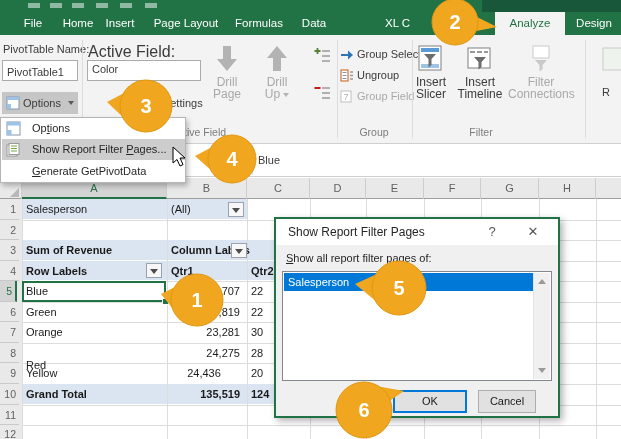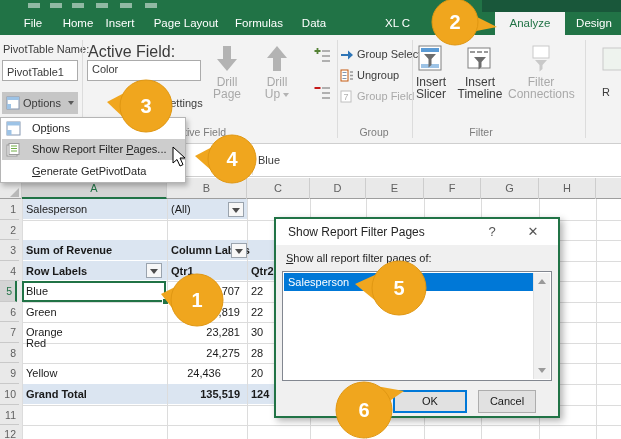--- a/index.html
+++ b/index.html
@@ -269,21 +269,21 @@
 
     <span class="cellt" style="left:26px;top:103px">Blue</span>
     <span class="cellt" style="left:168px;top:103px;width:72px;text-align:right">38,707</span>
     <span class="cellt" style="left:251px;top:103px">22</span>
     <span class="cellt" style="left:26px;top:124px;height:20px;line-height:20px">Green</span>
     <span class="cellt" style="left:168px;top:124px;width:72px;text-align:right;height:20px;line-height:20px">24,819</span>
     <span class="cellt" style="left:251px;top:124px;height:20px;line-height:20px">22</span>
     <span class="cellt" style="left:26px;top:144px">Orange</span>
     <span class="cellt" style="left:168px;top:144px;width:72px;text-align:right">23,281</span>
     <span class="cellt" style="left:251px;top:144px">30</span>
-    <span class="cellt" style="left:26px;top:155px;height:20px;line-height:20px">Red</span>
+    <span class="cellt" style="left:26px;top:177px;height:20px;line-height:20px">Red</span>
     <span class="cellt" style="left:168px;top:165px;width:72px;text-align:right;height:20px;line-height:20px">24,275</span>
     <span class="cellt" style="left:251px;top:165px;height:20px;line-height:20px">28</span>
     <span class="cellt" style="left:26px;top:185px">Yellow</span>
     <span class="cellt" style="left:168px;top:185px;width:72px;text-align:center">24,436</span>
     <span class="cellt" style="left:251px;top:185px">20</span>
 
     <span class="cellt b" style="left:26px;top:206px">Grand Total</span>
     <span class="cellt b" style="left:168px;top:206px;width:72px;text-align:right">135,519</span>
     <span class="cellt b" style="left:251px;top:206px">124</span>
 

